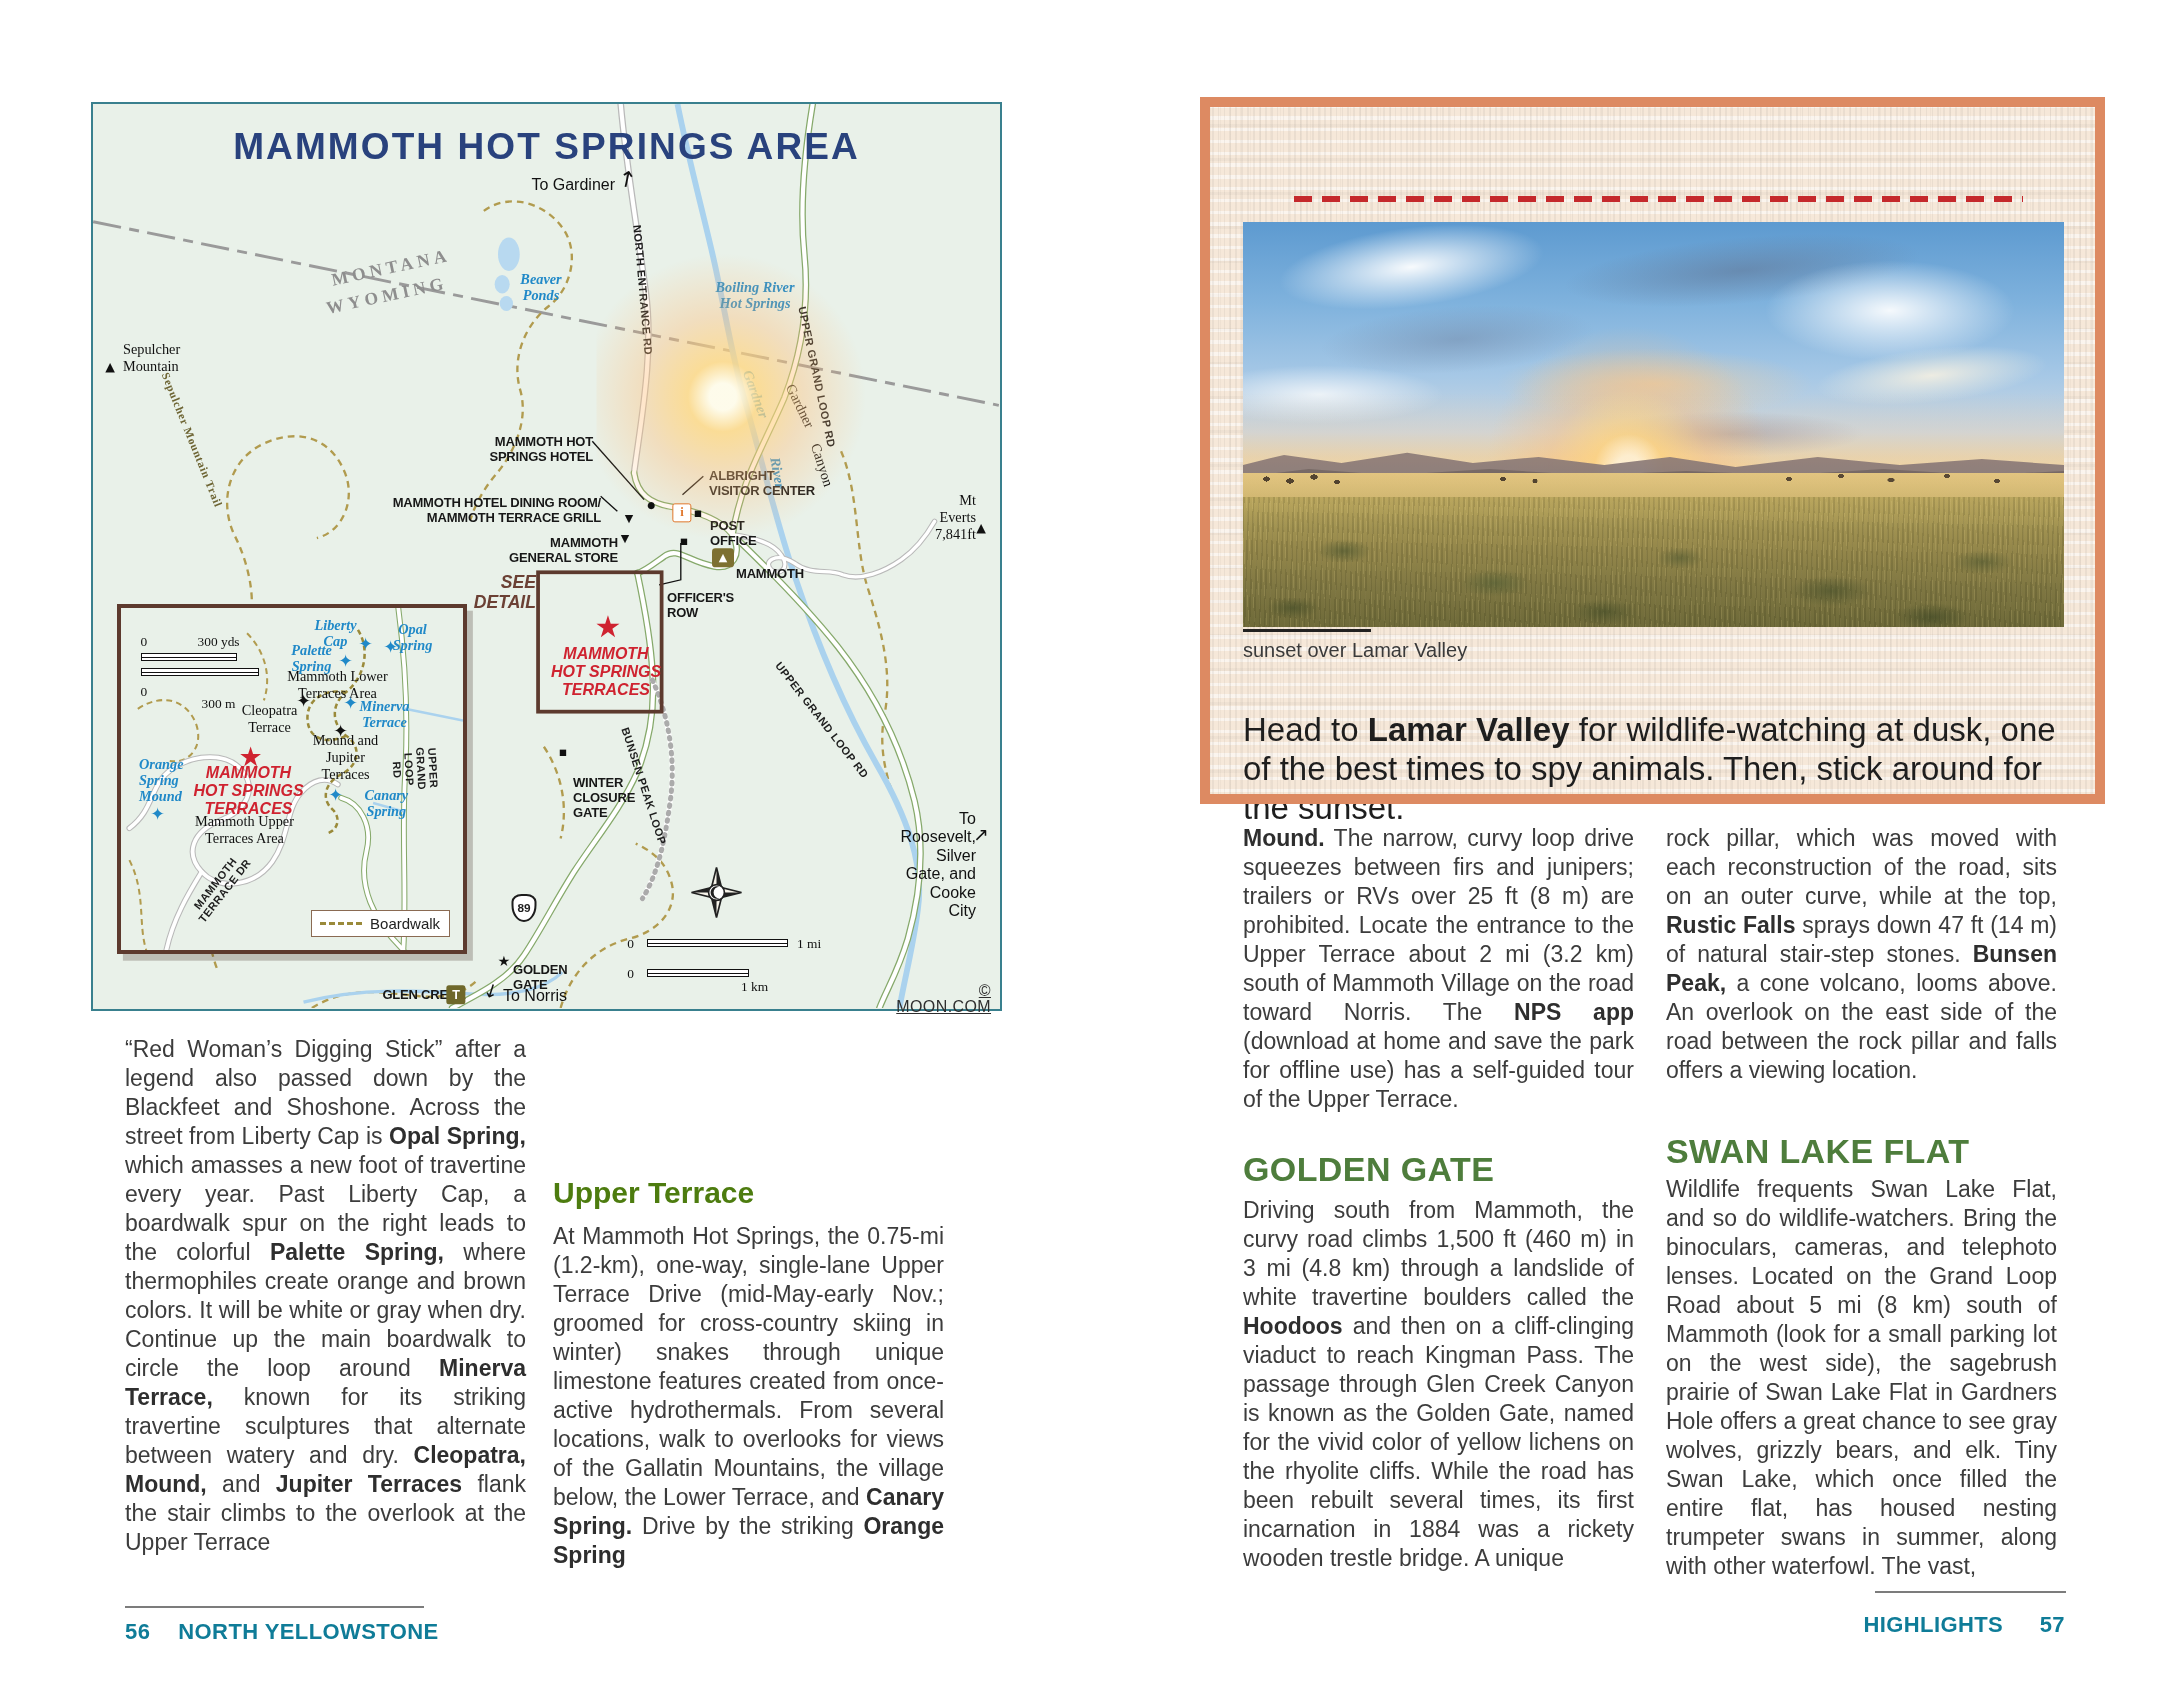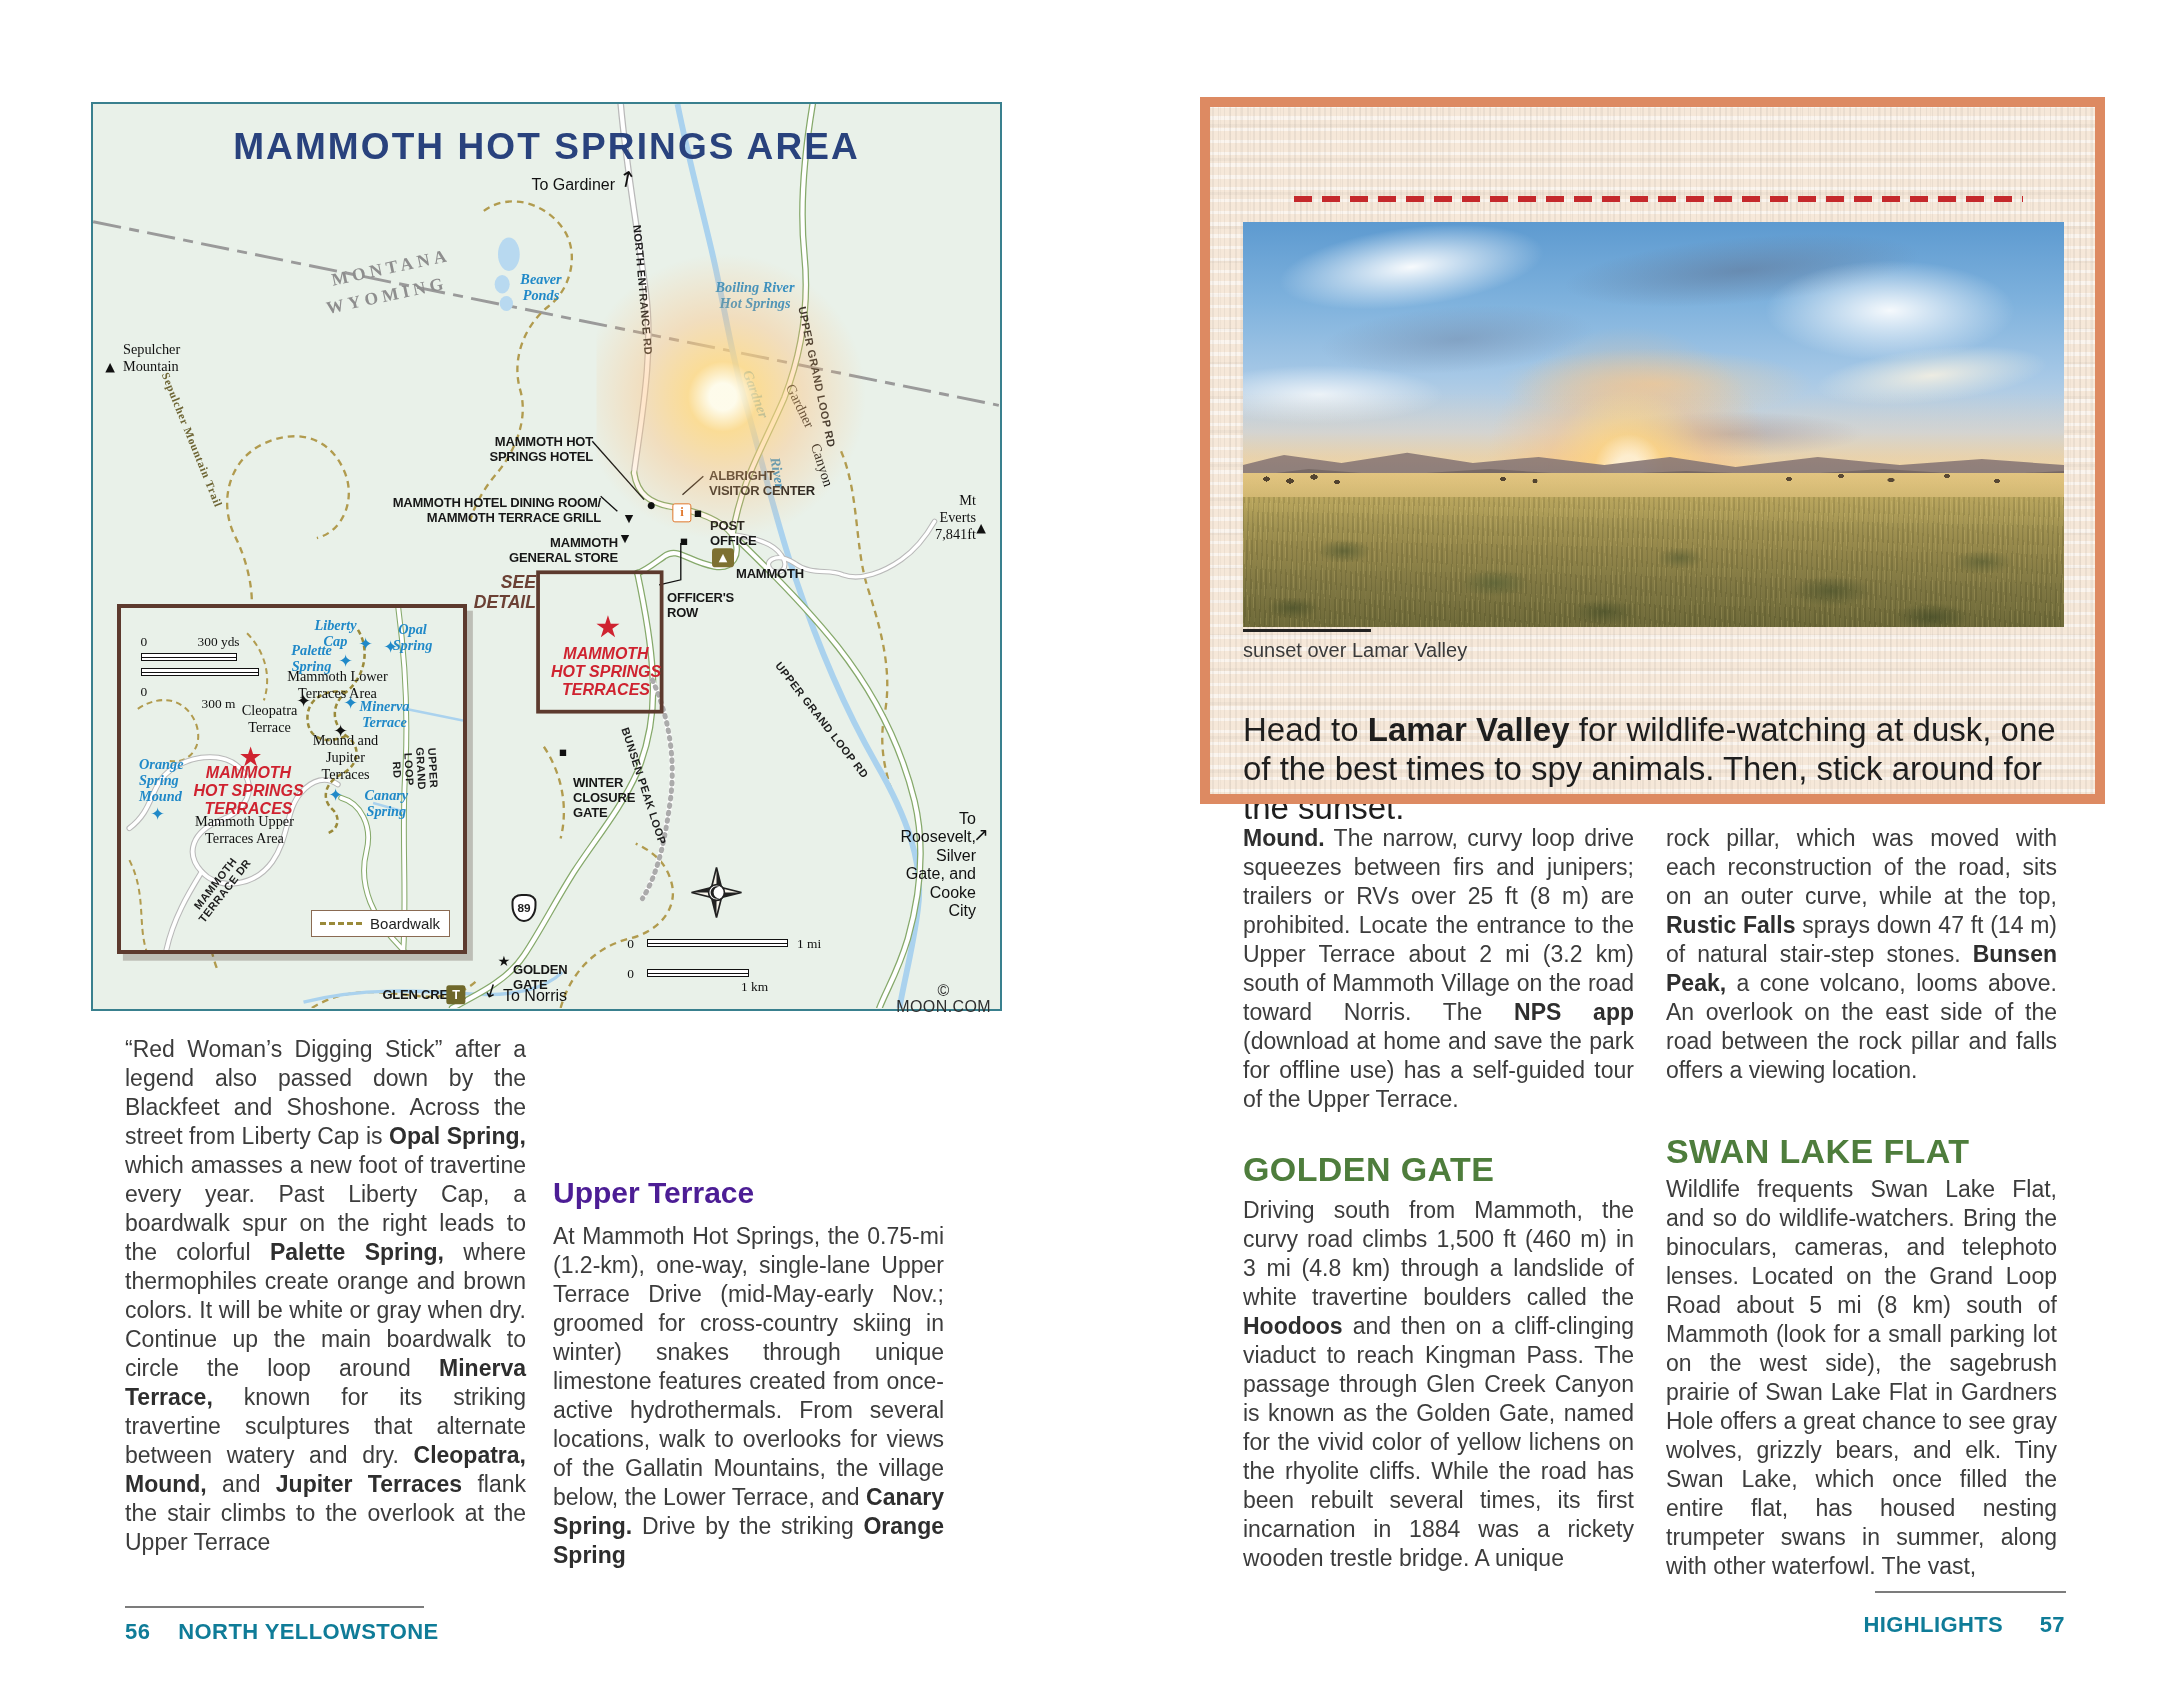--- a/index.html
+++ b/index.html
@@ -32,21 +32,21 @@
   .sbar i{position:absolute;left:0;top:50%;width:100%;border-top:1.7px solid #111;}
   .ml.scale{font:400 13.4px/1 "Liberation Serif",serif;color:#111;}
   .inset{position:absolute;left:23.5px;top:500px;width:342px;height:342px;background:#e9f1e9;border:4.2px solid #5d3a2e;box-sizing:content-box;box-shadow:5.9px 6.7px 0 rgba(60,40,30,0.25);}
   .legendbox{position:absolute;left:190px;top:302px;width:139px;height:27px;background:#fff;border:1.7px solid #8a6a52;display:flex;align-items:center;gap:8.4px;padding:0 8.4px;box-sizing:border-box;}
   .legendbox .dash{width:44px;border-top:3.4px dashed #9a8a3a;}
   .legendbox span.lbl{font:400 15px "Liberation Sans",sans-serif;color:#222;}
 
   
   .para{position:absolute;font-size:23px;line-height:29px;text-align:justify;color:#3c3c3c;margin:0;}
   .para .bold{font-weight:700;color:#2e2e2e;}
-  .h-teal{position:absolute;margin:0;font:700 30px "Liberation Sans",sans-serif;color:#4c1d95;}
+  .h-teal{position:absolute;margin:0;font:700 30px "Liberation Sans",sans-serif;color:#4d7c0f;}
   .h-green{position:absolute;margin:0;font:700 34px "Liberation Sans",sans-serif;color:#4e7d3c;letter-spacing:0.4px;}
   .footrule{position:absolute;height:1.7px;background:#7c7c7c;}
   .foot{position:absolute;font:700 22px "Liberation Sans",sans-serif;color:#0f7c98;letter-spacing:0.4px;}
 
   
   .callout{position:absolute;left:108px;top:97px;width:905px;height:707px;box-sizing:border-box;
     background:
       repeating-linear-gradient(90deg, rgba(130,125,120,0.10) 0 1.7px, rgba(0,0,0,0) 1.7px 5.9px),
       repeating-linear-gradient(90deg, rgba(150,140,130,0.07) 0 0.8px, transparent 0.8px 10px),
       repeating-linear-gradient(0deg, rgba(255,255,255,0.55) 0 3.4px, transparent 3.4px 11.8px),
@@ -198,21 +198,21 @@
           <div class="ml road" style="left: 724px; top: 273px; text-align: center; transform: translate(-50%, -50%) rotate(78deg);">UPPER GRAND LOOP RD</div>
           <div class="ml road" style="left: 729px; top: 616px; text-align: center; transform: translate(-50%, -50%) rotate(52deg);">UPPER GRAND LOOP RD</div>
           <div class="ml road" style="left: 551px; top: 682px; text-align: center; transform: translate(-50%, -50%) rotate(72deg);">BUNSEN PEAK LOOP</div>
           <div class="ml dir" style="left: 883px; top: 761px; text-align: right; transform: translate(-100%, -50%) rotate(0deg);">To Roosevelt,
 Silver Gate, and
 Cooke City</div>
           <div class="ml poi" style="left: 420px; top: 857px; text-align: left; transform: translate(0%, -50%) rotate(0deg);">GOLDEN
 GATE</div>
           <div class="ml poi" style="left: 331px; top: 875px; text-align: center; transform: translate(-50%, -50%) rotate(0deg);">GLEN CREEK</div>
           <div class="ml dir" style="left: 410px; top: 892px; text-align: right; transform: translate(0%, -50%) rotate(0deg);">To Norris</div>
-          <div class="ml credit" style="left: 898px; top: 895px; text-align: center; transform: translate(-100%, -50%) rotate(0deg);">© MOON.COM</div>
+          <div class="ml credit" style="left: 898px; top: 895px; text-align: right; transform: translate(-100%, -50%) rotate(0deg); text-decoration: underline;">© MOON.COM</div>
           <div class="ml scale" style="left: 541px; top: 840px; text-align: right; transform: translate(-100%, -50%) rotate(0deg);">0</div>
           <div class="ml scale" style="left: 704px; top: 840px; text-align: left; transform: translate(0%, -50%) rotate(0deg);">1 mi</div>
           <div class="ml scale" style="left: 541px; top: 870px; text-align: right; transform: translate(-100%, -50%) rotate(0deg);">0</div>
           <div class="ml scale" style="left: 648px; top: 883px; text-align: left; transform: translate(0%, -50%) rotate(0deg);">1 km</div>
         </div>
       <div style="position:absolute;inset:0;">
           <div class="mk arrow" style="left: 534px; top: 76px; font-size: 22px; color: rgb(17, 17, 17); transform: translate(-50%, -50%) rotate(12deg);">↑</div>
           <div class="mk triangle" style="left: 17px; top: 263px; font-size: 12.6px; color: rgb(17, 17, 17); transform: translate(-50%, -50%) rotate(0deg);">▲</div>
           <div class="mk triangle" style="left: 888px; top: 424px; font-size: 12.6px; color: rgb(17, 17, 17); transform: translate(-50%, -50%) rotate(0deg);">▲</div>
           <div class="mk sun" style="left: 638px; top: 217px; font-size: 16px; color: rgb(32, 137, 200); transform: translate(-50%, -50%) rotate(0deg);">✳</div>

